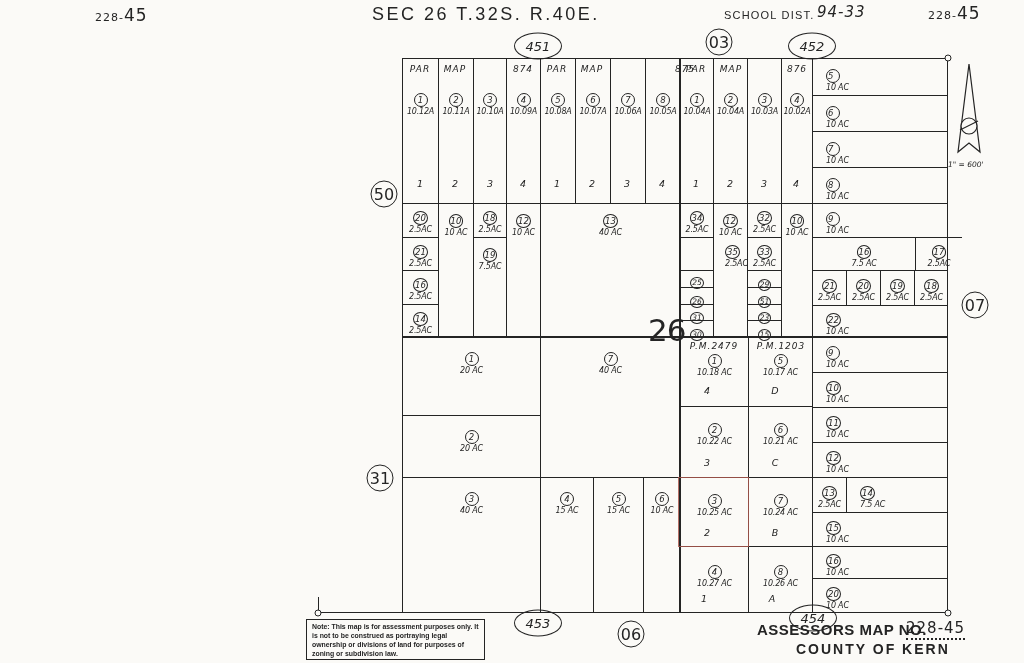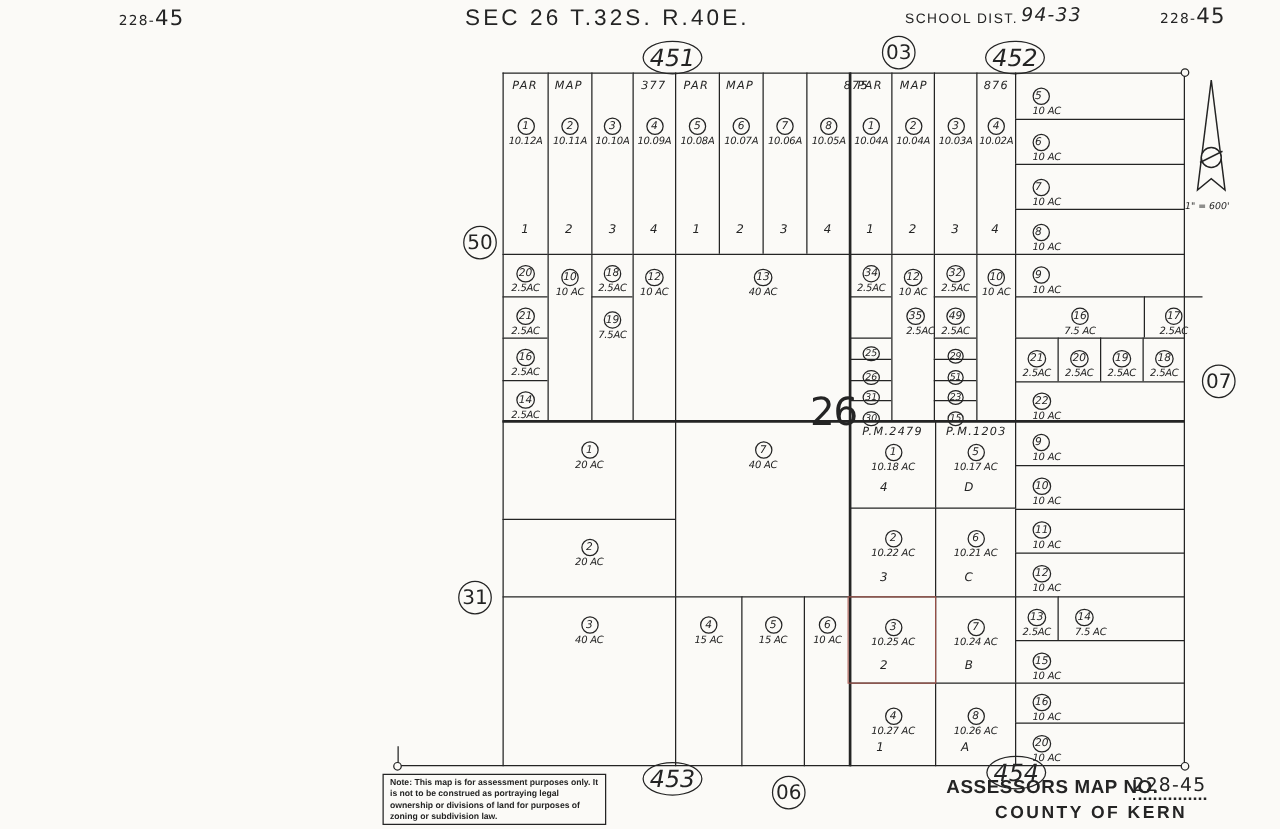--- a/index.html
+++ b/index.html
@@ -25,21 +25,21 @@
   .pn.sm{min-width:12px;height:12px;line-height:10px;font-size:7.5px;}
   .ac{font-size:8px;font-style:italic;margin-top:1px;white-space:nowrap;letter-spacing:-0.2px;}
   
   .hline,.vline{position:absolute;background:var(--ink);}
   .dot{position:absolute;width:5px;height:5px;border:1.2px solid var(--ink);border-radius:50%;
        background:var(--paper);transform:translate(-50%,-50%);box-sizing:content-box;}
   .redbox{position:absolute;border:1.6px solid var(--red);box-sizing:border-box;opacity:.85;}
   
   .ref{position:absolute;transform:translate(-50%,-50%);display:flex;align-items:center;justify-content:center;
        font-style:italic;border:1.4px solid var(--ink);border-radius:50%;background:transparent;white-space:nowrap;}
-  .ref.oval{width:46px;height:25px;font-size:19px;}
+  .ref.oval{width:46px;height:25px;font-size:13px;}
   .ref.circle{width:25px;height:25px;font-size:16px;font-style:normal;}
   .tract{position:absolute;transform:translateX(-50%);font-size:9px;font-style:italic;letter-spacing:1px;white-space:nowrap;}
   .lotmark{position:absolute;transform:translateX(-50%);font-size:9.5px;font-style:italic;}
   .section-num{position:absolute;left:648px;top:312px;font-size:31px;letter-spacing:-1px;}
   .scale-label{position:absolute;left:948px;top:160px;font-size:7.5px;font-style:italic;white-space:nowrap;}
   
   .notebox{position:absolute;left:306px;top:619px;width:179px;height:41px;border:1.6px solid var(--ink);
            box-sizing:border-box;padding:3px 4px 2px 5px;font-family:"Liberation Sans",sans-serif;
            font-size:6.9px;font-weight:bold;line-height:1.3;}
   .f-label{position:absolute;left:757px;top:621px;font-family:"Liberation Sans",sans-serif;
@@ -153,21 +153,21 @@
       <div class="cell" style="left: 680px; top: 320px; width: 33px; height: 17px;">
         <div class="plab" style="top: 1.5px;"><span class="pn sm">30</span></div>
       </div>
       <div class="cell" style="left: 713px; top: 203px; width: 34px; height: 134px;">
         <div class="plab" style="top: 6px;"><span class="pn">12</span><div class="ac">10 AC</div></div>
       </div>
       <div class="cell" style="left: 747px; top: 203px; width: 34px; height: 34px;">
         <div class="plab" style="top: 3px;"><span class="pn">32</span><div class="ac">2.5AC</div></div>
       </div>
       <div class="cell" style="left: 747px; top: 237px; width: 34px; height: 33px;">
-        <div class="plab" style="top: 3px;"><span class="pn">49</span><div class="ac">2.5AC</div></div>
+        <div class="plab" style="top: 3px;"><span class="pn">33</span><div class="ac">2.5AC</div></div>
       </div>
       <div class="cell" style="left: 747px; top: 270px; width: 34px; height: 17px;">
         <div class="plab" style="top: 1.5px;"><span class="pn sm">29</span></div>
       </div>
       <div class="cell" style="left: 747px; top: 287px; width: 34px; height: 17px;">
         <div class="plab" style="top: 1.5px;"><span class="pn sm">51</span></div>
       </div>
       <div class="cell" style="left: 747px; top: 304px; width: 34px; height: 16px;">
         <div class="plab" style="top: 1px;"><span class="pn sm">23</span></div>
       </div>
@@ -302,21 +302,21 @@
       <div class="ref circle" style="left: 384px; top: 194px;">50</div>
       <div class="ref circle" style="left: 380px; top: 478px;">31</div>
       <div class="ref circle" style="left: 975px; top: 305px;">07</div>
       <div class="ref oval" style="left: 538px; top: 623px;">453</div>
       <div class="ref circle" style="left: 631px; top: 634px;">06</div>
       <div class="ref oval" style="left: 813px; top: 618px;">454</div>
     </div>
   <div id="label-layer">
       <div class="tract" style="left: 420px; top: 64px;">PAR</div>
       <div class="tract" style="left: 455px; top: 64px;">MAP</div>
-      <div class="tract" style="left: 523px; top: 64px;">377</div>
+      <div class="tract" style="left: 523px; top: 64px;">874</div>
       <div class="tract" style="left: 557px; top: 64px;">PAR</div>
       <div class="tract" style="left: 592px; top: 64px;">MAP</div>
       <div class="tract" style="left: 662px; top: 64px; margin-left: 23px;">875</div>
       <div class="tract" style="left: 696px; top: 64px;">PAR</div>
       <div class="tract" style="left: 731px; top: 64px;">MAP</div>
       <div class="tract" style="left: 797px; top: 64px;">876</div>
       <div class="tract" style="left: 714px; top: 341px; text-align: center;">P.M.2479</div>
       <div class="tract" style="left: 781px; top: 341px;">P.M.1203</div>
       <div class="lotmark" style="left: 420px; top: 178px;">1</div>
       <div class="lotmark" style="left: 455px; top: 178px;">2</div>

